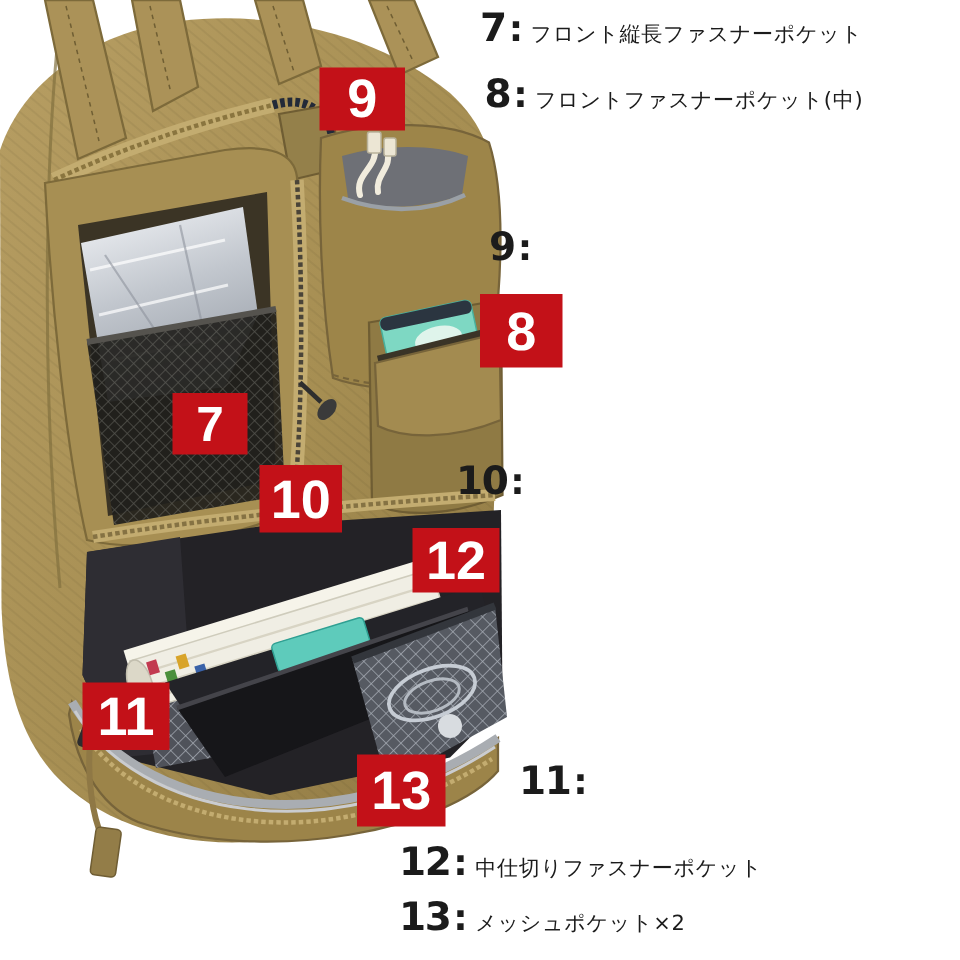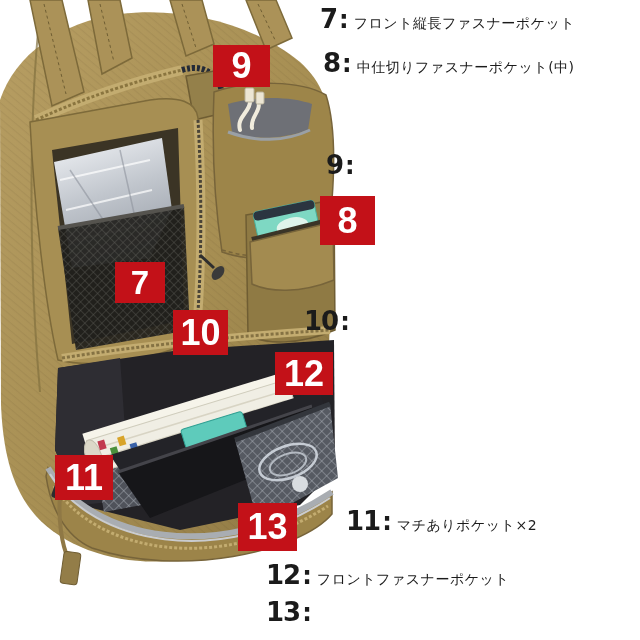--- a/index.html
+++ b/index.html
@@ -214,37 +214,37 @@
     </div>
 
   <div class="label-row row-7">
     <span class="num">7</span>
     <span class="colon">:</span>
     <span class="jp">フロント縦長ファスナーポケット</span>
   </div>
   <div class="label-row row-8">
     <span class="num">8</span>
     <span class="colon">:</span>
-    <span class="jp">中仕切りファスナーポケット(中)</span>
+    <span class="jp">フロントファスナーポケット(中)</span>
   </div>
   <div class="label-row row-9">
     <span class="num">9</span>
     <span class="colon">:</span>
   </div>
   <div class="label-row row-10">
     <span class="num">10</span>
     <span class="colon">:</span>
   </div>
   <div class="label-row row-11">
     <span class="num">11</span>
     <span class="colon">:</span>
-    <span class="jp">マチありポケット×2</span>
   </div>
   <div class="label-row row-12">
     <span class="num">12</span>
     <span class="colon">:</span>
-    <span class="jp">フロントファスナーポケット</span>
+    <span class="jp">中仕切りファスナーポケット</span>
   </div>
   <div class="label-row row-13">
     <span class="num">13</span>
     <span class="colon">:</span>
+    <span class="jp">メッシュポケット×2</span>
   </div>
 </div>
 
 </body></html>

